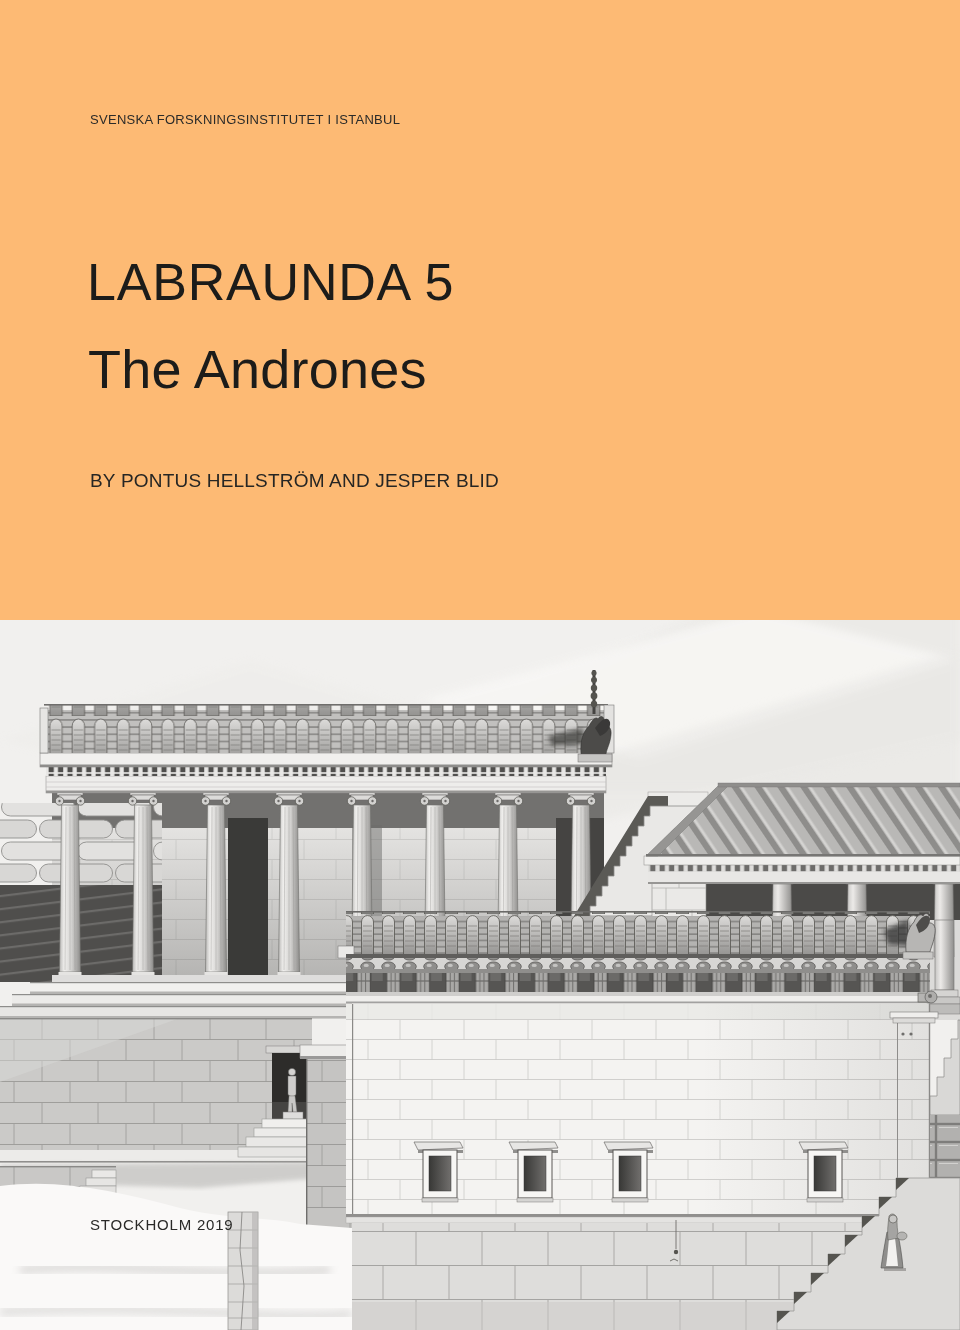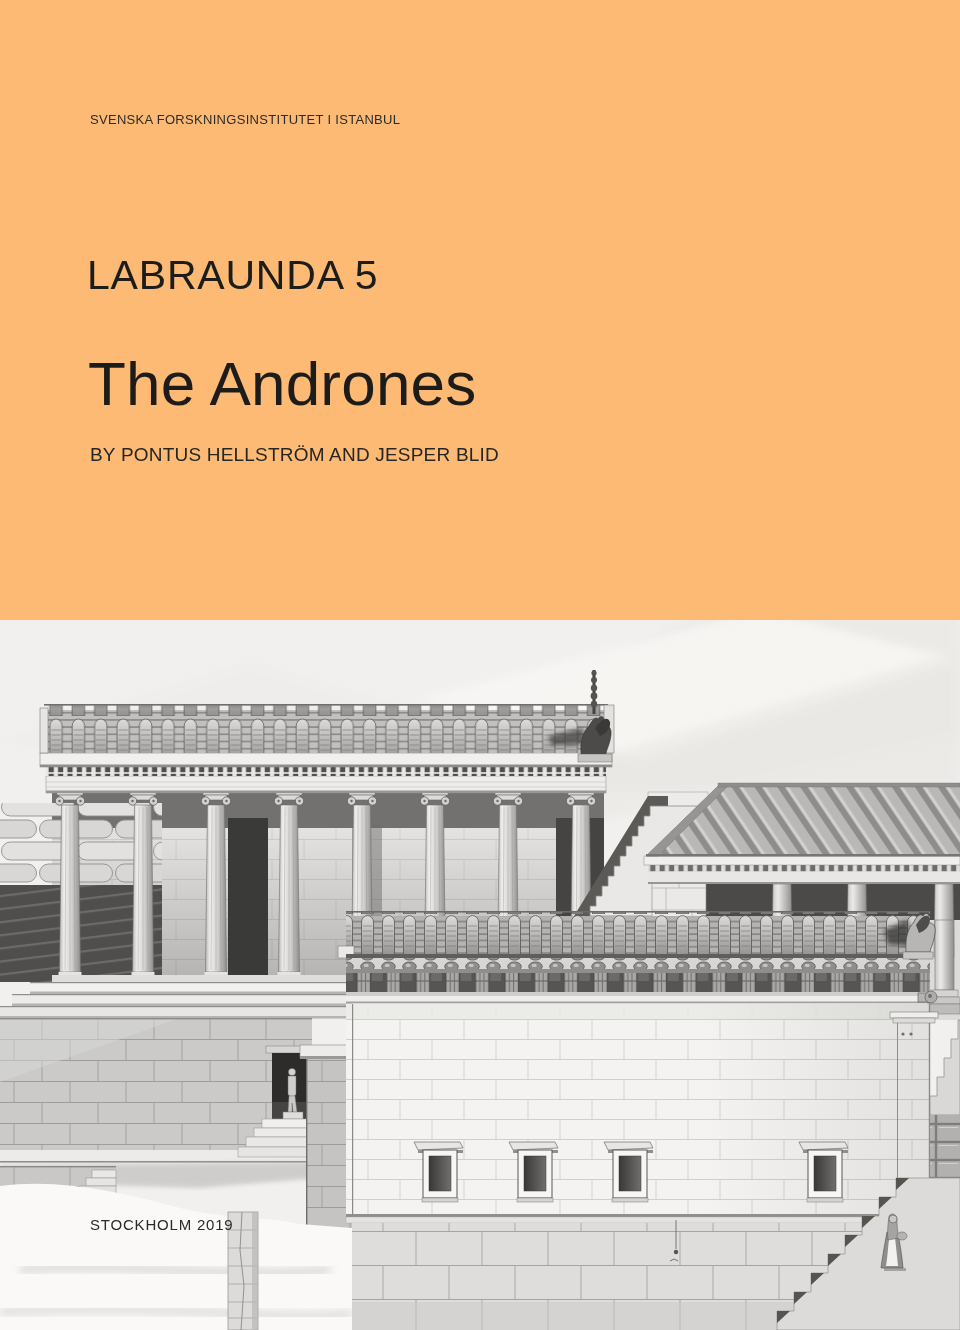--- a/index.html
+++ b/index.html
@@ -1,22 +1,22 @@
 <!DOCTYPE html>
 <html><head>
 <meta charset="utf-8">
 <style>
   html,body{margin:0;padding:0;background:#ffffff;}
   .cover{position:relative;width:960px;height:1330px;background:#fdba74;overflow:hidden;
          font-family:"Liberation Sans",sans-serif;color:#242422;}
   .inst{position:absolute;left:90px;top:110px;font-size:13px;line-height:19.5px;
         letter-spacing:.3px;color:#2b2b29;}
-  .title{position:absolute;left:87px;top:252px;font-size:41px;letter-spacing:.8px;color:#1c1c1a;}
-  .subtitle{position:absolute;left:88px;top:348px;font-size:62px;letter-spacing:.2px;color:#1c1c1a;}
-  .byline{position:absolute;left:90px;top:444px;font-size:19px;letter-spacing:.2px;color:#262624;}
+  .title{position:absolute;left:87px;top:252px;font-size:52px;letter-spacing:.8px;color:#1c1c1a;}
+  .subtitle{position:absolute;left:88px;top:338px;font-size:54px;letter-spacing:.2px;color:#1c1c1a;}
+  .byline{position:absolute;left:90px;top:470px;font-size:19px;letter-spacing:.2px;color:#262624;}
   .imprint{position:absolute;left:90px;top:1216px;font-size:15px;letter-spacing:.8px;color:#2a2a28;z-index:5;}
   .illo{position:absolute;left:0;top:620px;width:960px;height:710px;overflow:hidden;}
   svg{display:block;}
 </style>
 </head>
 <body>
 
 <div class="cover">
 
   <div class="inst">

